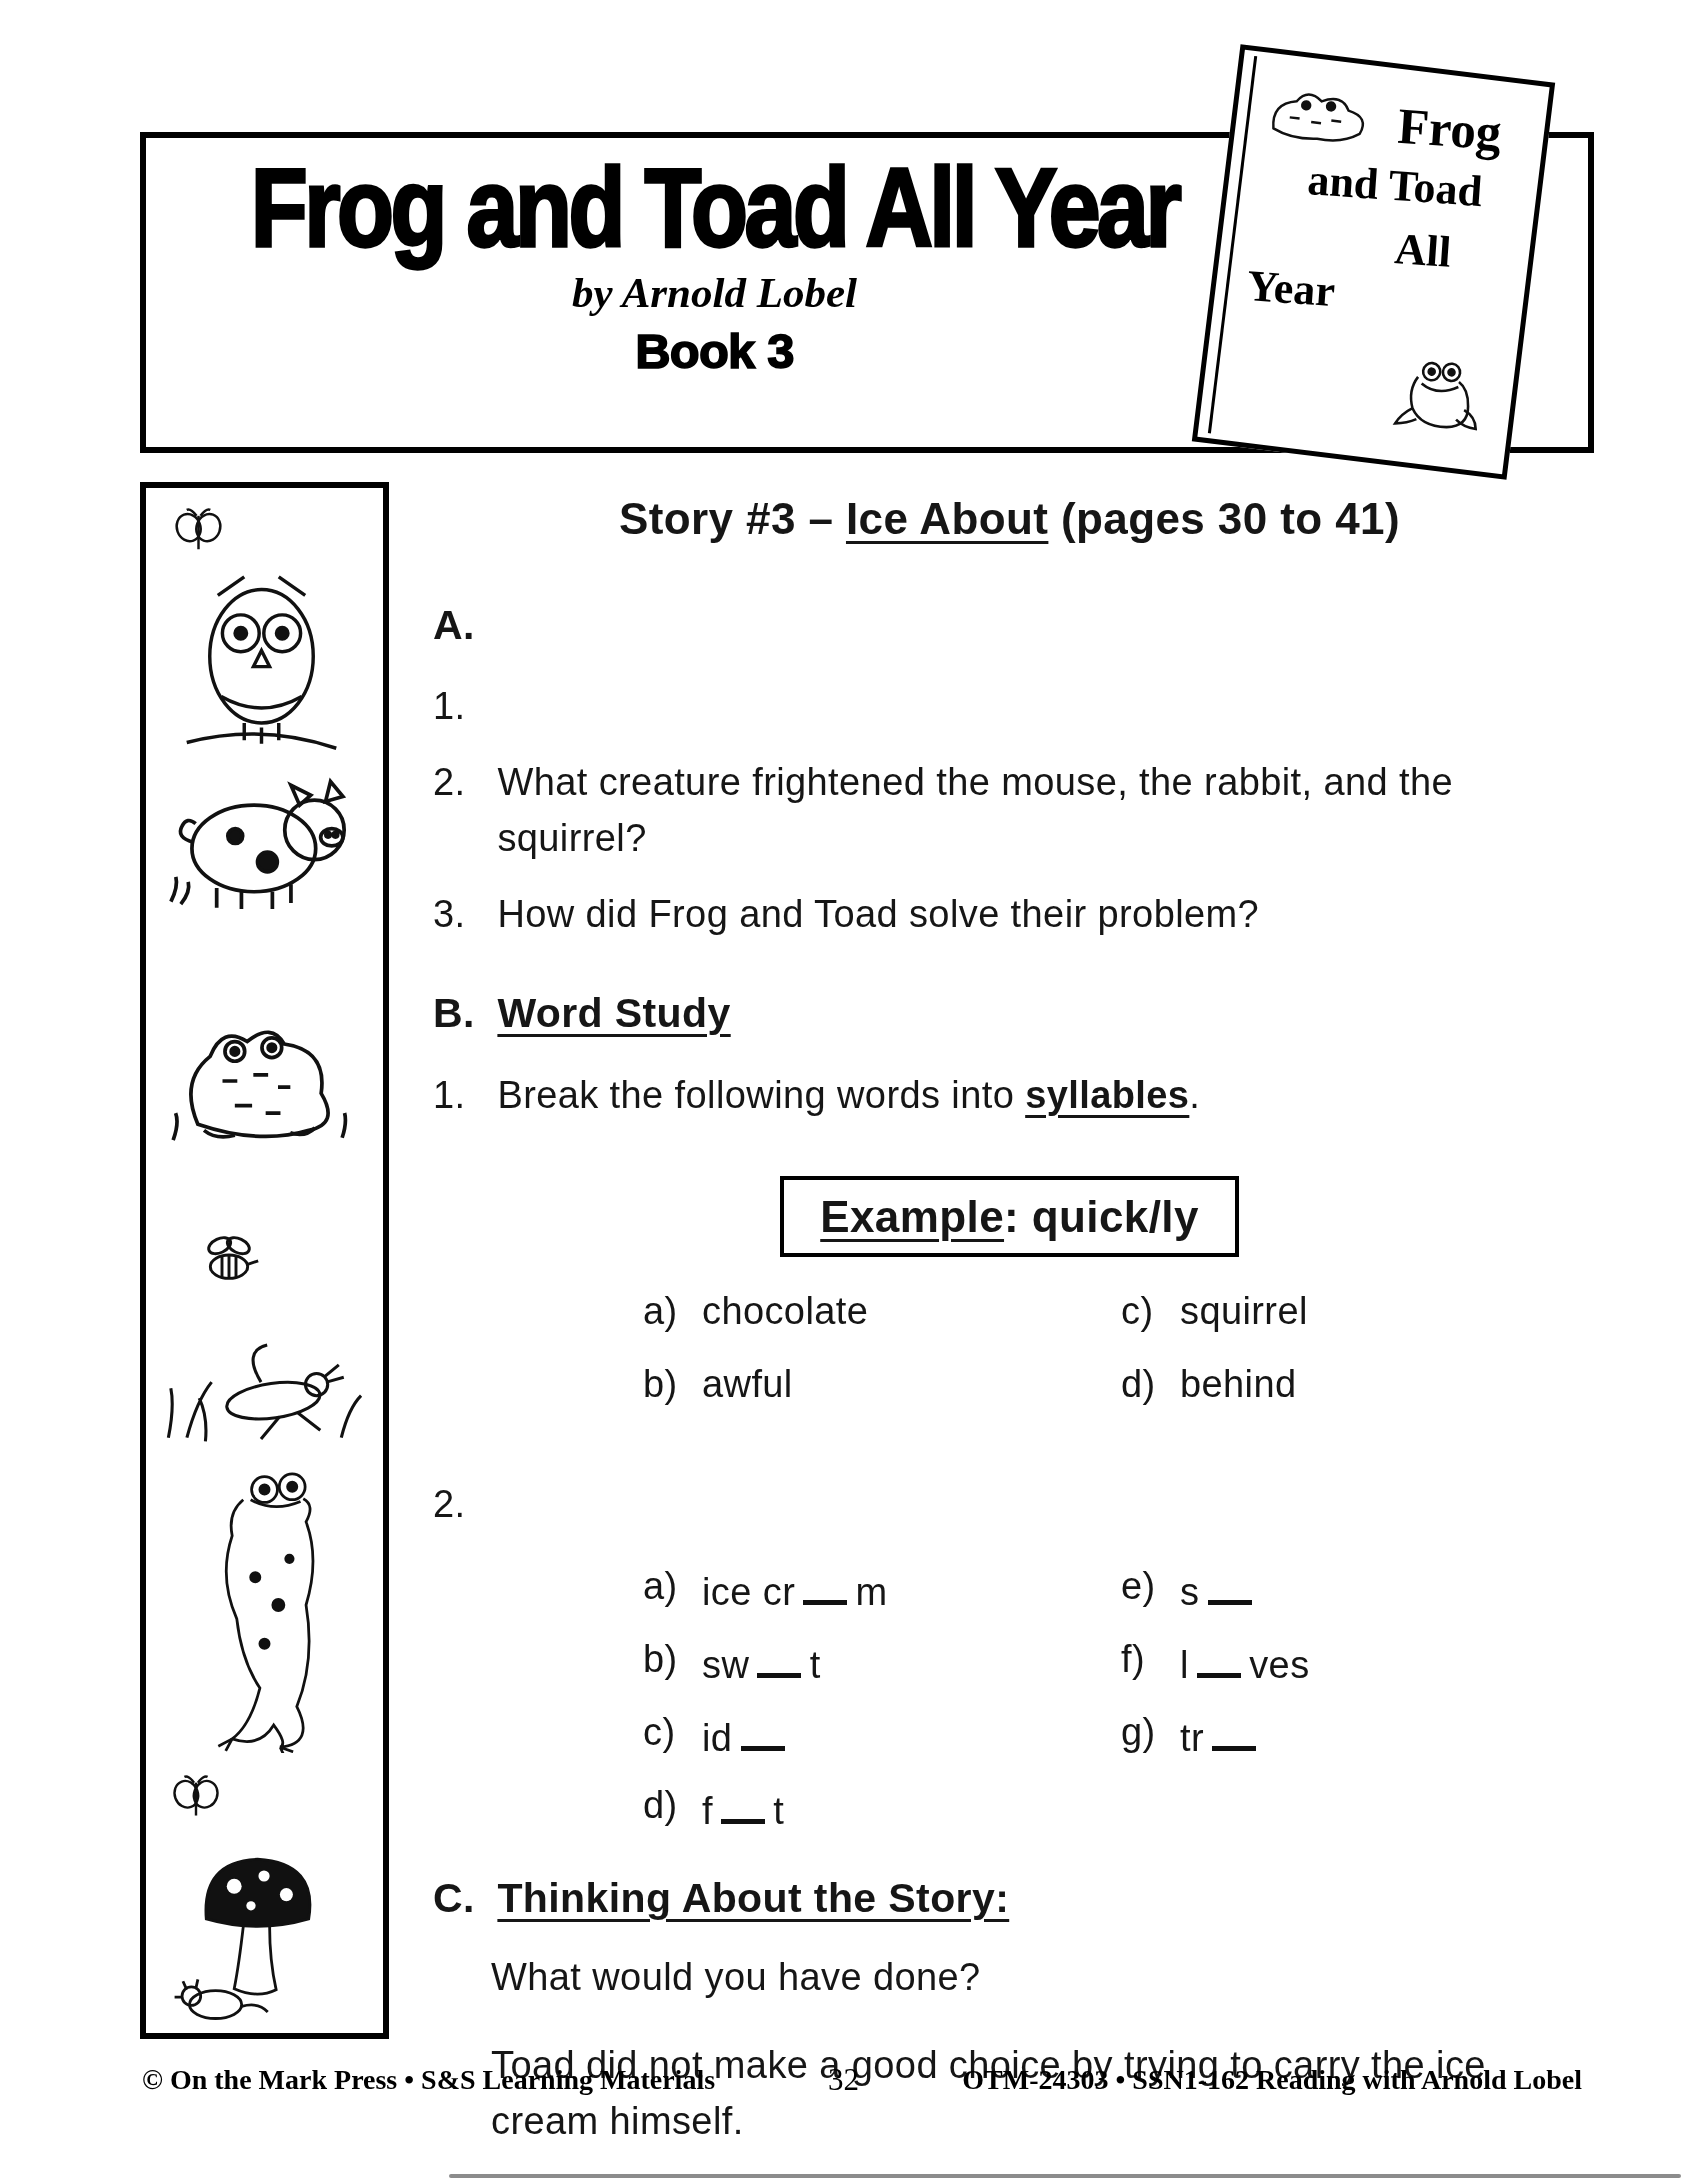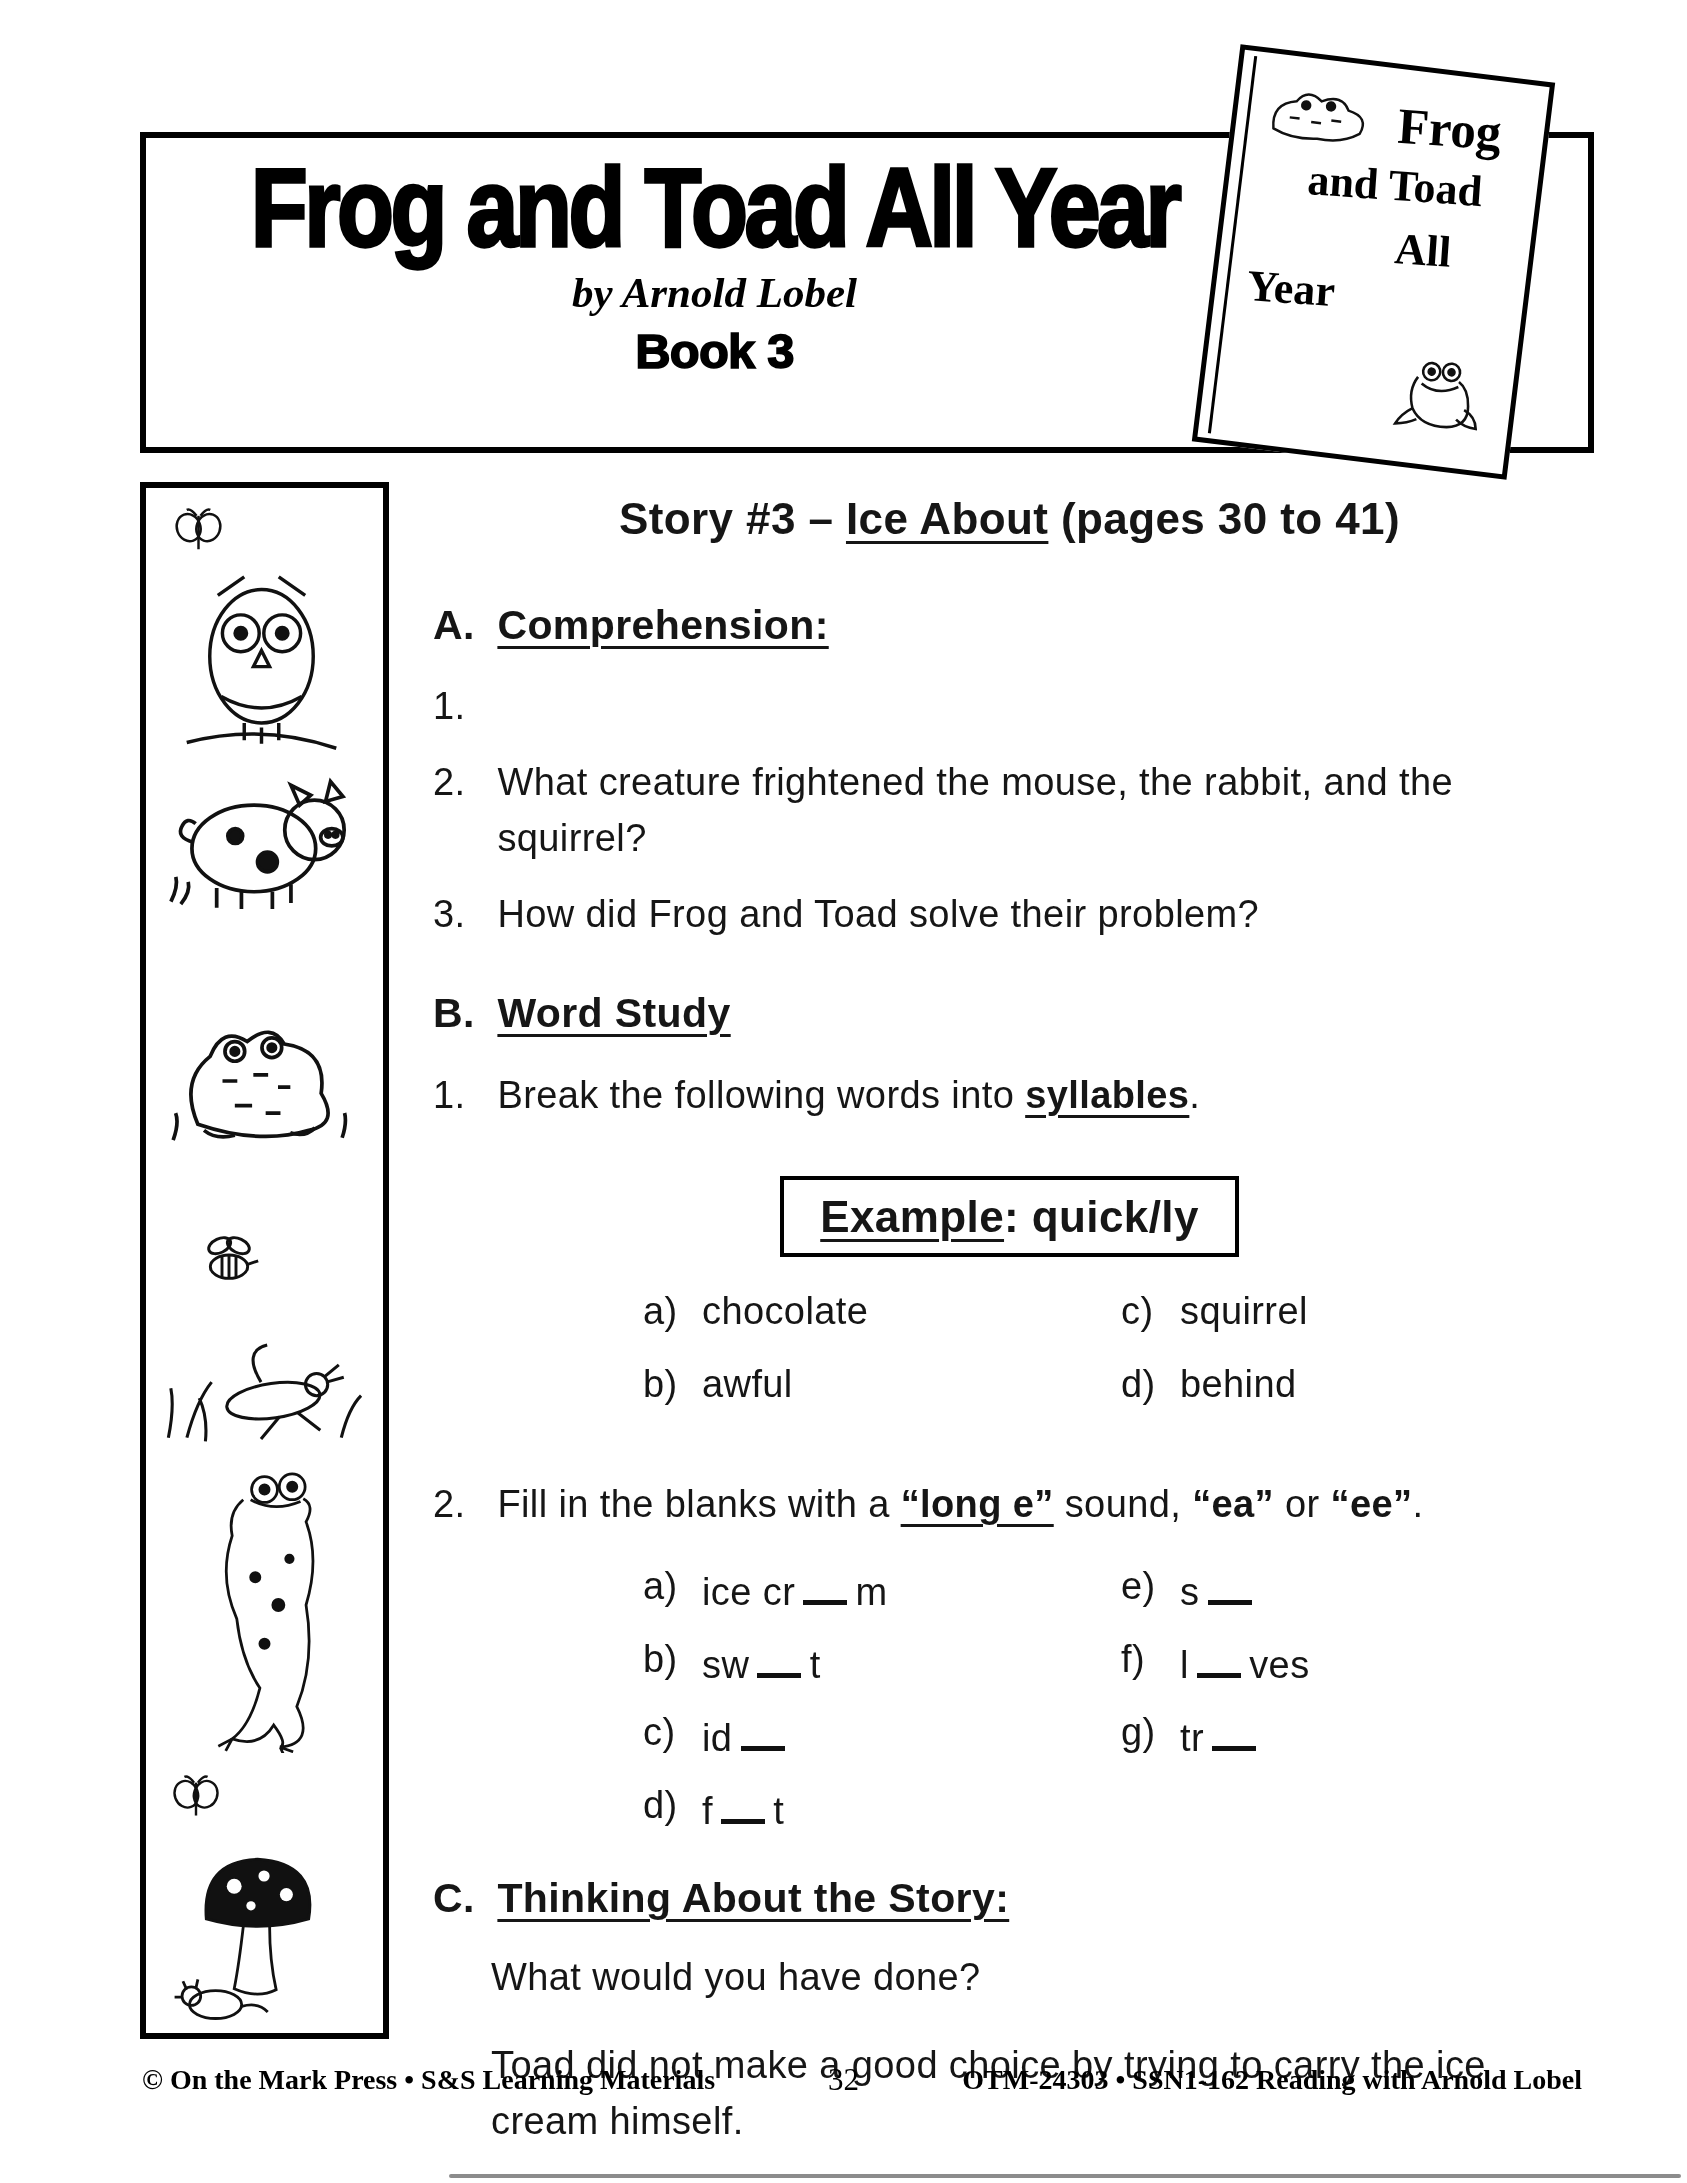--- a/index.html
+++ b/index.html
@@ -267,21 +267,20 @@
   </div>
 
   <div class="main-col">
 
     <div class="story-heading">
       <span>Story #3 – </span><span class="u">Ice About</span><span> (pages 30 to 41)</span>
     </div>
 
     <div class="sec-heading mt-a">
       <span class="sec-label">A.</span>
-      <span class="u">Comprehension:</span>
     </div>
 
     <div class="question mt-q1">
       <span class="qnum">1.</span>
     </div>
     <div class="question mt-q">
       <span class="qnum">2.</span>
       <span class="qtext">What creature frightened the mouse, the rabbit, and the squirrel?</span>
     </div>
     <div class="question mt-q">
@@ -321,21 +320,20 @@
         </div>
         <div class="word-row">
           <span class="ltr">d)</span>
           <span>behind</span>
         </div>
       </div>
     </div>
 
     <div class="question mt-b2">
       <span class="qnum">2.</span>
-      <span class="qtext"><span>Fill in the blanks with a </span><span class="bold u">“long e”</span><span> sound, </span><span class="bold">“ea”</span><span> or </span><span class="bold">“ee”</span><span>.</span></span>
     </div>
 
     <div class="two-col fill-cols">
       <div class="col-left">
         <div class="fill-row">
           <span class="ltr">a)</span>
           <span><span>ice cr</span><span class="blank"></span><span>m</span></span>
         </div>
         <div class="fill-row">
           <span class="ltr">b)</span>

